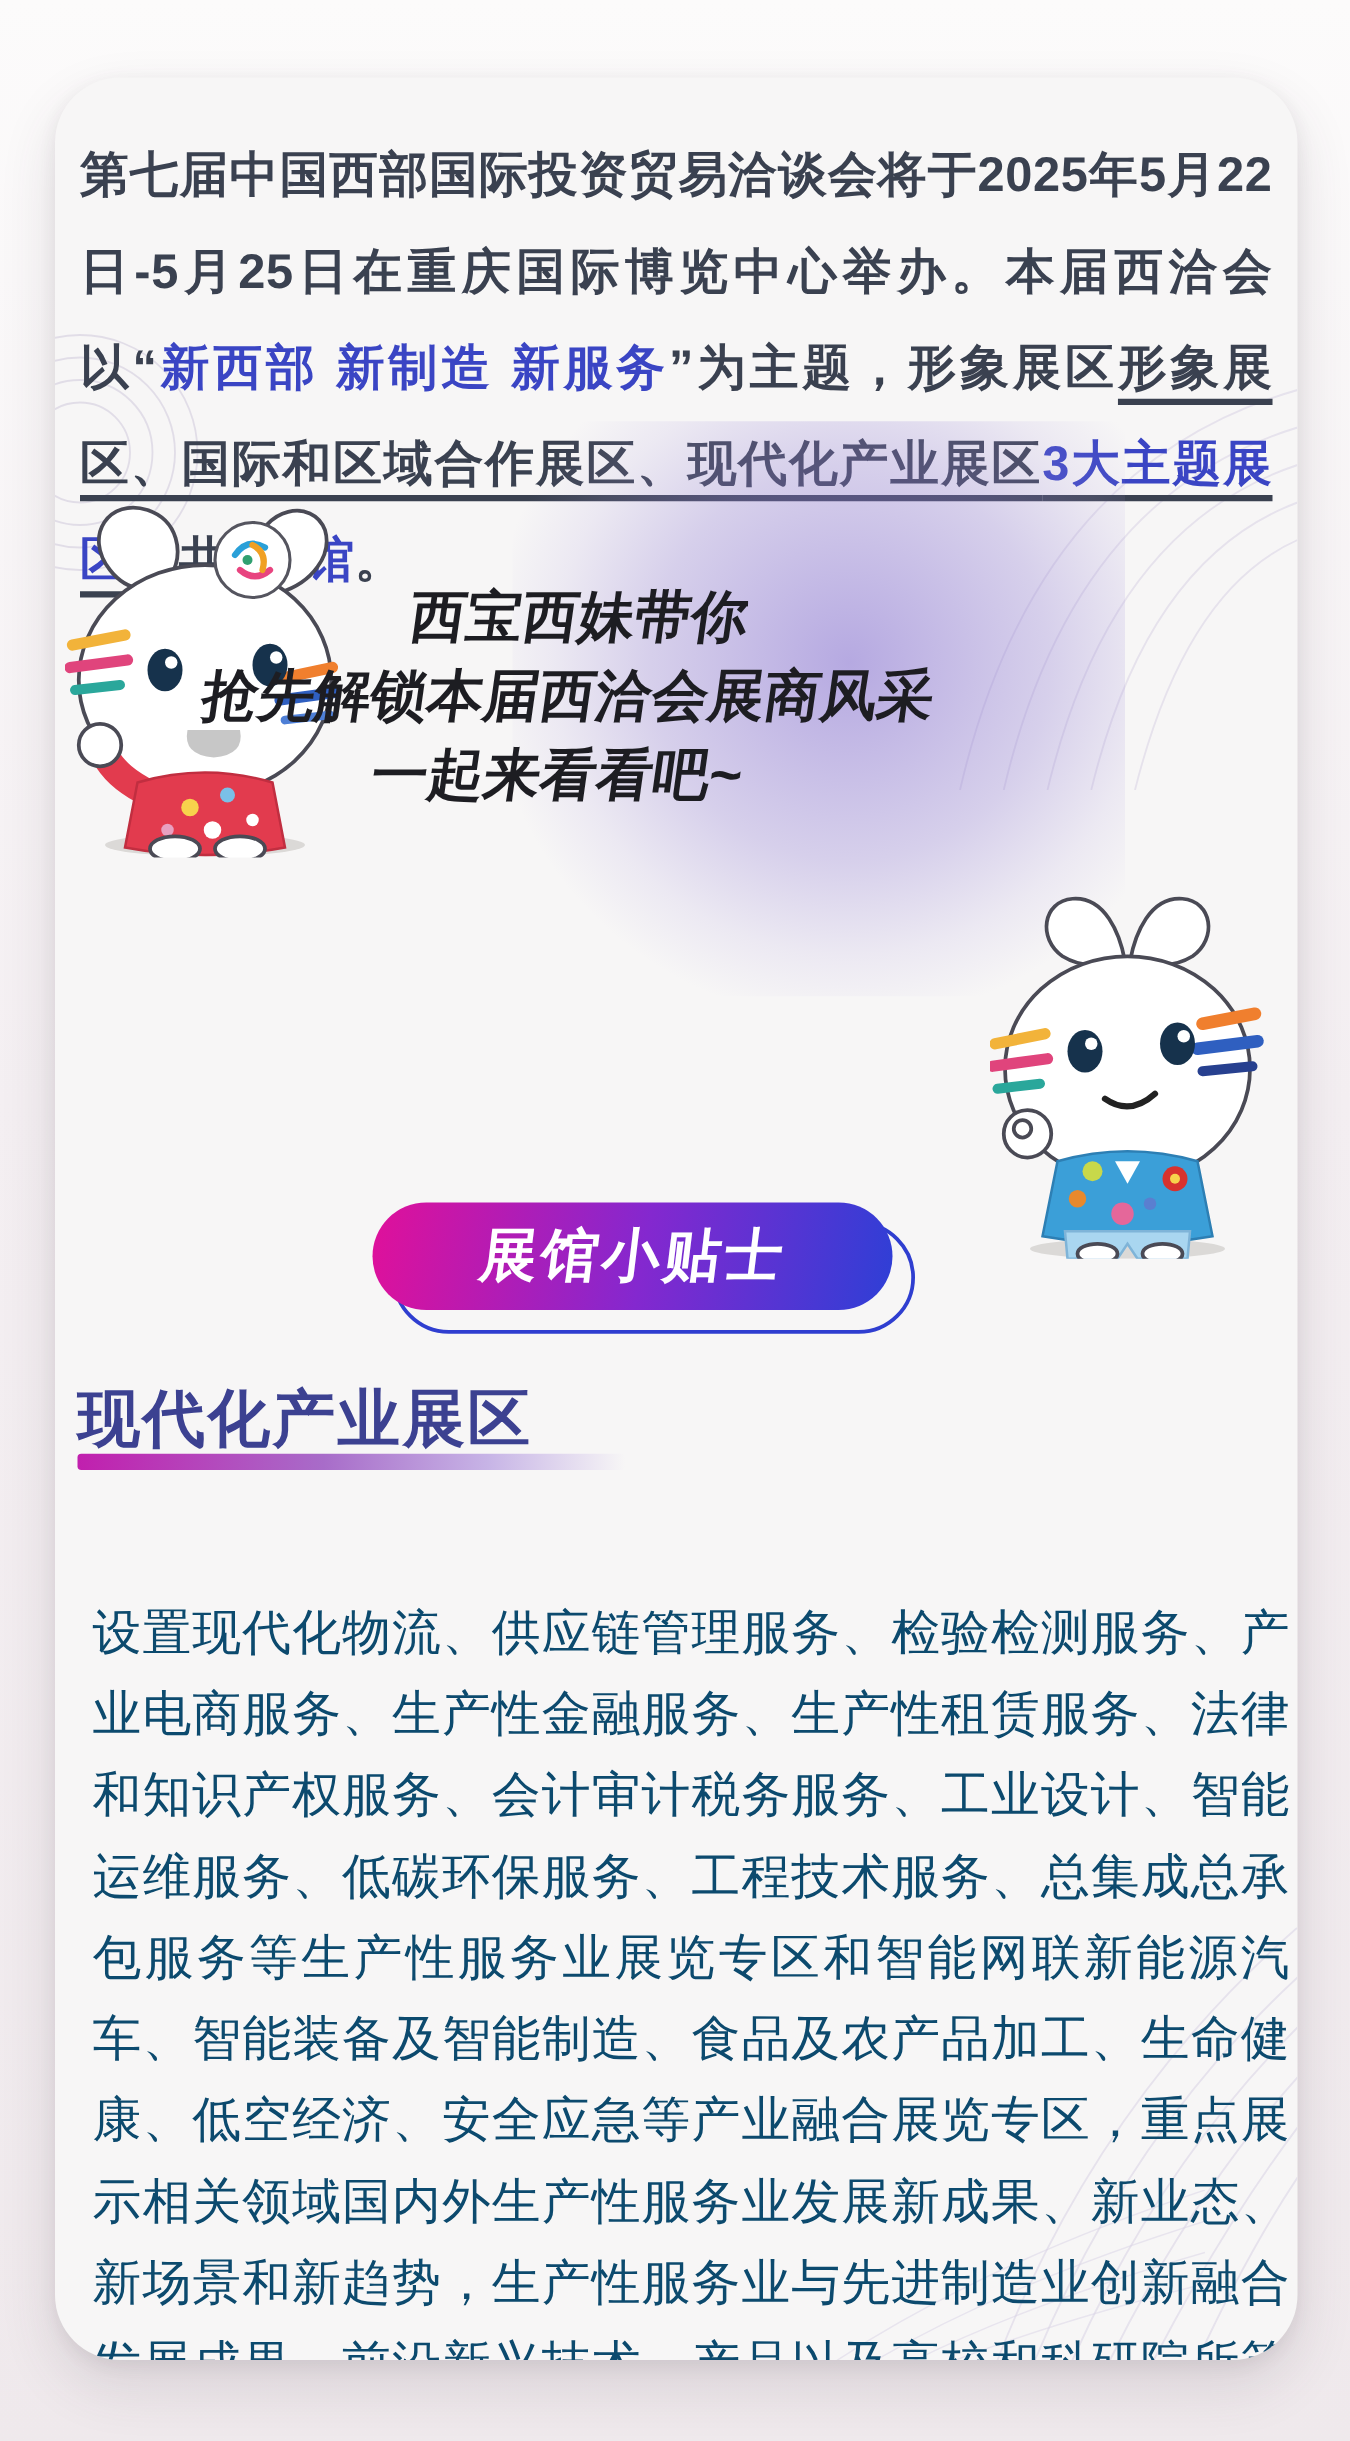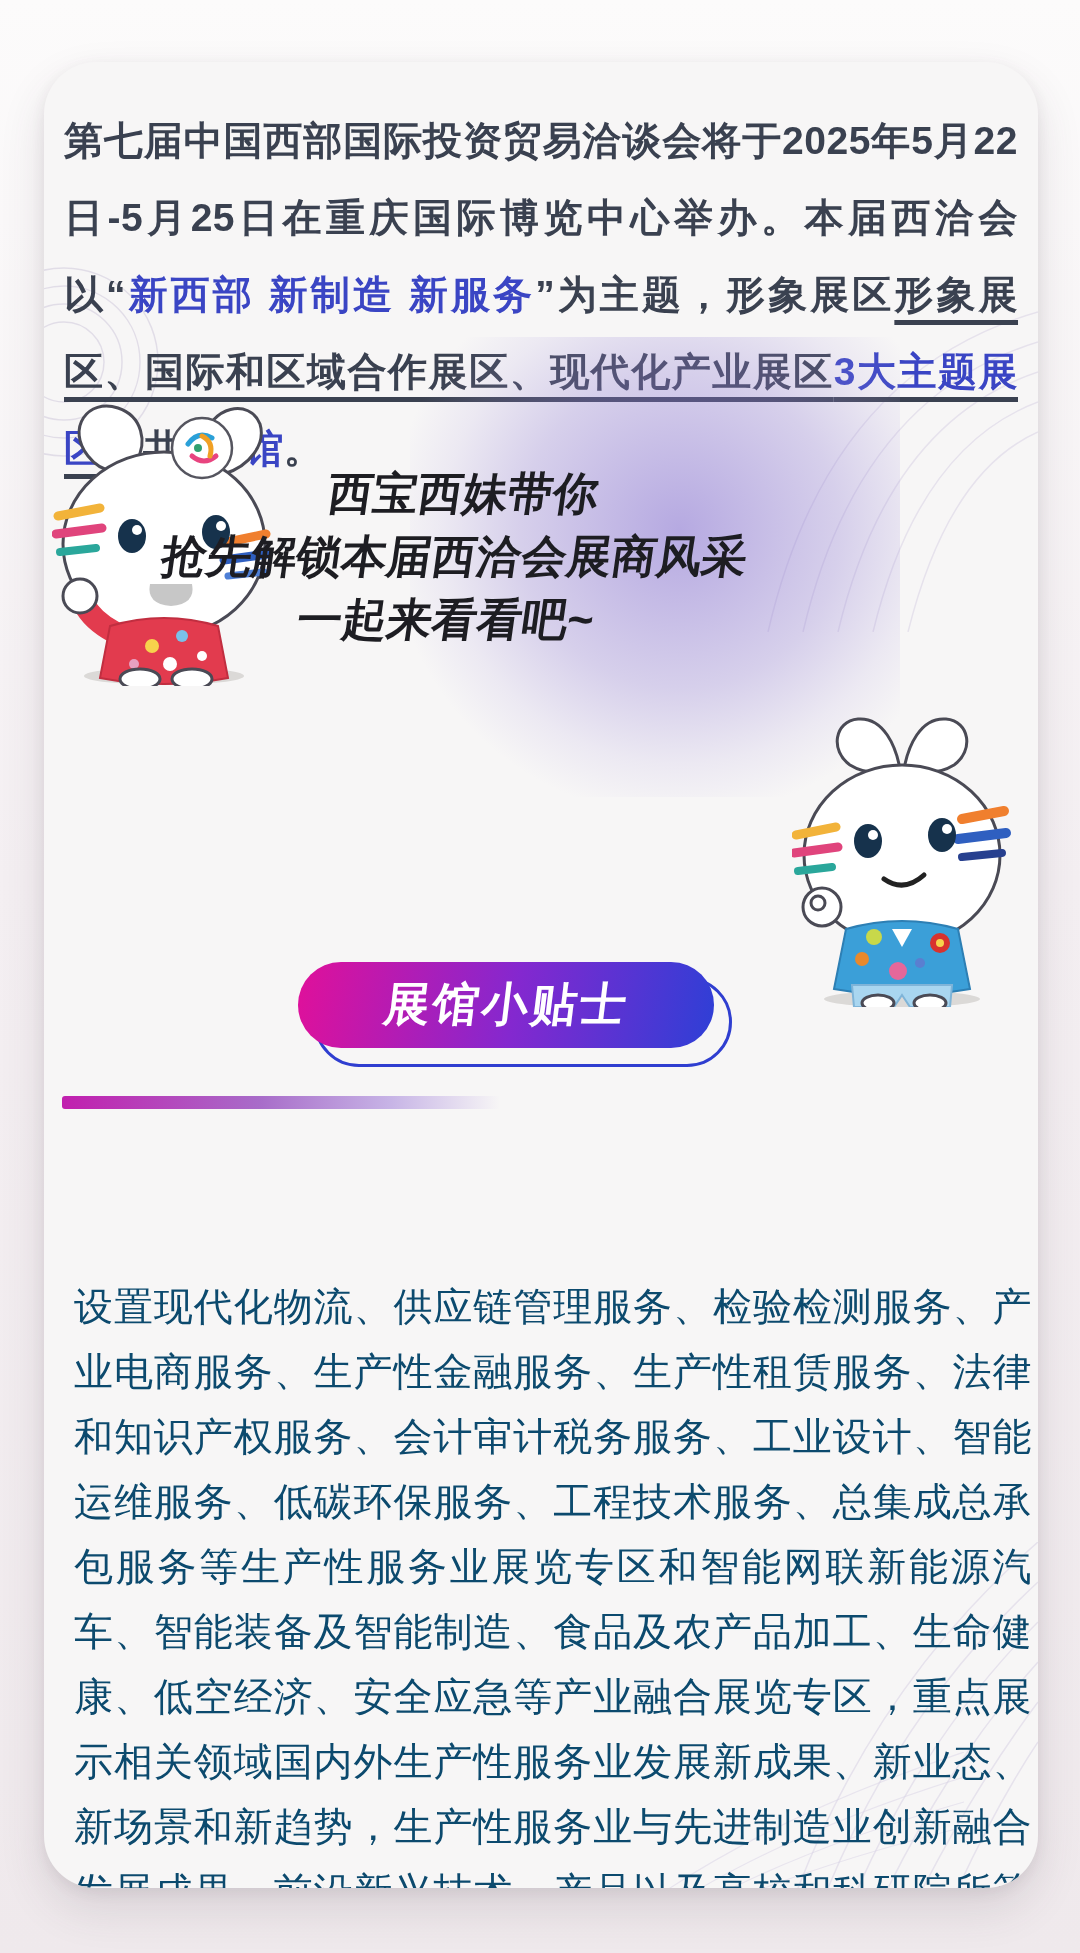--- a/index.html
+++ b/index.html
@@ -207,18 +207,19 @@
   </svg>
 
   <div class="badge-wrap">
     <div class="badge-outline"></div>
     <div class="badge-pill">
       <span class="badge-text">展馆小贴士</span>
     </div>
   </div>
 
   <div class="section-head">
+    <span class="section-title">现代化产业展区</span>
     <div class="head-bar"></div>
   </div>
 
   <p class="body-text">设置现代化物流、供应链管理服务、检验检测服务、产业电商服务、生产性金融服务、生产性租赁服务、法律和知识产权服务、会计审计税务服务、工业设计、智能运维服务、低碳环保服务、工程技术服务、总集成总承包服务等生产性服务业展览专区和智能网联新能源汽车、智能装备及智能制造、食品及农产品加工、生命健康、低空经济、安全应急等产业融合展览专区，重点展示相关领域国内外生产性服务业发展新成果、新业态、新场景和新趋势，生产性服务业与先进制造业创新融合发展成果、前沿新兴技术、产品以及高校和科研院所等产学研一体化平台。</p>
 
 </div>
 
 </body></html>

